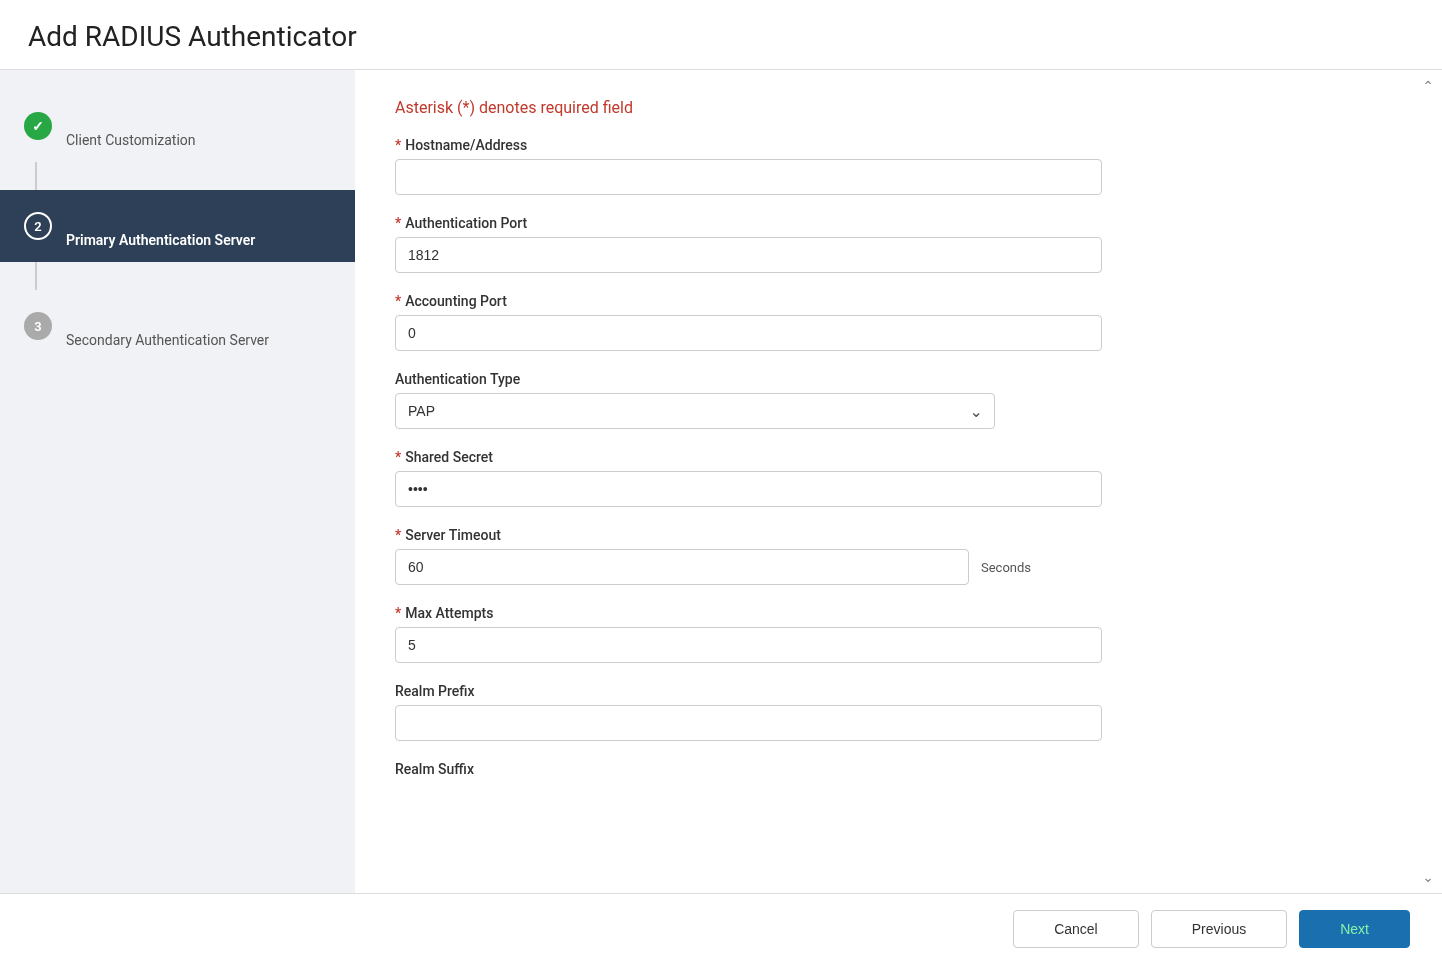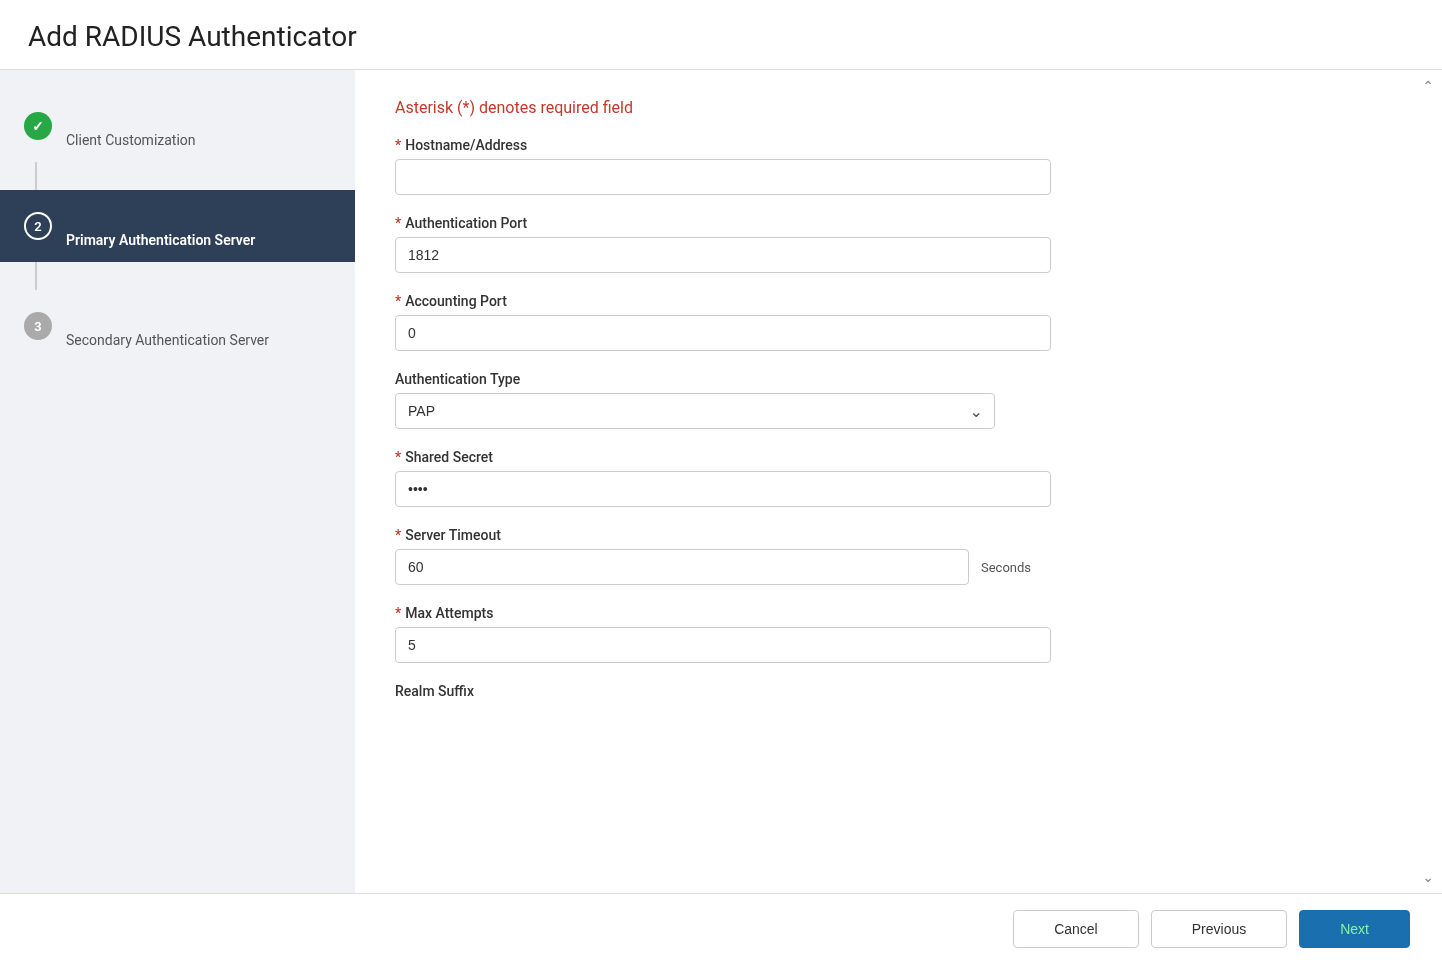--- a/index.html
+++ b/index.html
@@ -110,21 +110,21 @@
       margin-bottom: 6px;
       display: flex;
       align-items: center;
       gap: 4px;
     }
     .required-star {
       color: #c0392b;
       font-size: 14px;
     }
     .field-input {
-      width: 656px;
+      width: 707px;
       padding: 9px 12px;
       border: 1px solid #ccc;
       border-radius: 4px;
       font-size: 14px;
       color: #333;
       outline: none;
       background: #fff;
     }
     .select-wrapper {
       position: relative;
@@ -308,20 +308,26 @@
       </div>
 
       <div class="field-group">
         <div class="field-label">
           <span class="required-star">*</span>
           <span>Max Attempts</span>
         </div>
         <input class="field-input" type="text" value="5" style="">
       </div>
 
+      <div class="field-group">
+        <div class="field-label">
+          <span>Realm Prefix</span>
+        </div>
+        <input class="field-input" type="text" value="" style="">
+      </div>
 
       <div class="field-group">
         <div class="field-label">
           <span>Realm Suffix</span>
         </div>
       </div>
 
       <div class="scroll-down">⌄</div>
     </div>
   </div>

